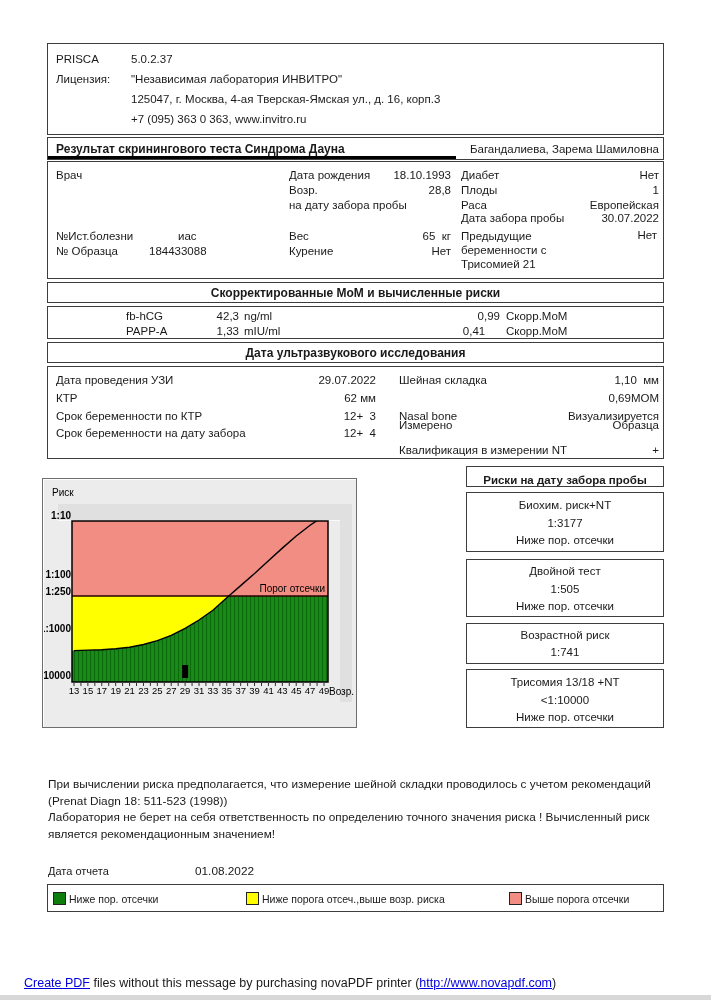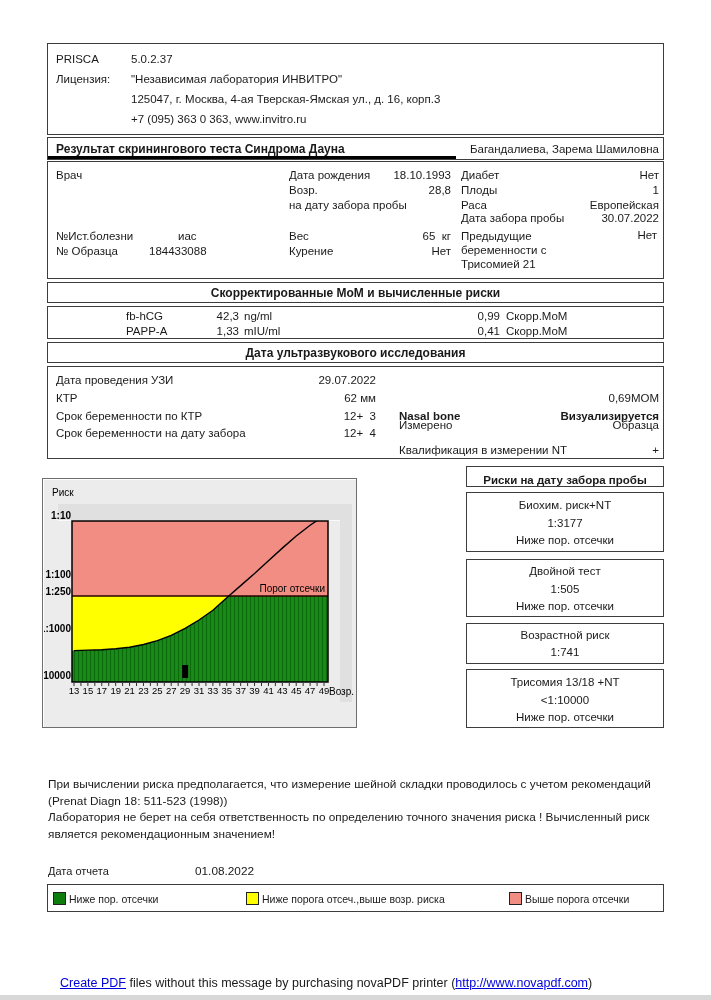--- a/index.html
+++ b/index.html
@@ -28,21 +28,21 @@
   .cx{font-size:9.5px;}
   .cx2{font-size:10px;}
   .cl{font-size:10px;}
   
   .fline{position:absolute;font-size:11.8px;line-height:16.5px;white-space:nowrap;}
   
   .legend-item{position:absolute;top:7px;display:flex;align-items:center;font-size:10.5px;white-space:nowrap;}
   .swatch{width:11px;height:11px;border:1px solid #222;margin-right:3px;display:inline-block;}
   
   .link{color:#0000dd;text-decoration:underline;cursor:pointer;}
-  #novapdf-line{position:absolute;left:24px;top:976px;font-size:12.5px;white-space:nowrap;margin-left:36px;}
+  #novapdf-line{position:absolute;left:24px;top:976px;font-size:12.5px;white-space:nowrap;}
   #bottom-strip{position:absolute;left:0;top:995px;width:711px;height:5px;background:#d8d8d8;}
 </style>
 </head>
 <body>
 
 <div class="box" style="left:47px;top:43px;width:617px;height:92px;">
   <div class="hline" style="left:8px;top:8px;"><span>PRISCA</span></div>
   <div class="hline" style="left:83px;top:8px;"><span>5.0.2.37</span></div>
   <div class="hline" style="left:8px;top:28px;"><span>Лицензия:</span></div>
   <div class="hline" style="left:83px;top:28px;"><span>"Независимая лаборатория ИНВИТРО"</span></div>
@@ -112,21 +112,21 @@
     <span style="position:absolute;left:78px;">fb-hCG</span>
     <span style="position:absolute;left:120px;width:71px;text-align:right;" class="val">42,3</span>
     <span style="position:absolute;left:196px;">ng/ml</span>
     <span style="position:absolute;left:400px;width:52px;text-align:right;" class="val">0,99</span>
     <span style="position:absolute;left:458px;">Скорр.MoM</span>
   </div>
   <div style="position:absolute;left:0;top:18px;width:100%;height:14px;font-size:11.5px;">
     <span style="position:absolute;left:78px;">PAPP-A</span>
     <span style="position:absolute;left:120px;width:71px;text-align:right;" class="val">1,33</span>
     <span style="position:absolute;left:196px;">mIU/ml</span>
-    <span style="position:absolute;left:400px;width:52px;text-align:right;" class="val">0,41</span>
+    <span style="position:absolute;left:400px;width:52px;text-align:center;" class="val">0,41</span>
     <span style="position:absolute;left:458px;">Скорр.MoM</span>
   </div>
 </div>
 
 <div class="box sechdr" style="left:47px;top:342px;width:617px;height:21px;">Дата ультразвукового исследования</div>
 
 <div class="box" style="left:47px;top:366px;width:617px;height:93px;">
   <div class="prow" style="left:8px;top:6px;width:320px;">
     <span>Дата проведения УЗИ</span>
     <span class="val">29.07.2022</span>
@@ -137,25 +137,29 @@
   </div>
   <div class="prow" style="left:8px;top:42px;width:320px;">
     <span>Срок беременности по КТР</span>
     <span class="val">12+  3</span>
   </div>
   <div class="prow" style="left:8px;top:59px;width:320px;">
     <span>Срок беременности на дату забора</span>
     <span class="val">12+  4</span>
   </div>
 
+  <div class="prow" style="left:351px;top:6px;width:260px;">
+    <span>Шейная складка</span>
+    <span class="val">1,10  мм</span>
+  </div>
   <div class="prow" style="left:351px;top:24px;width:260px;">
     <span></span>
     <span class="val">0,69MOM</span>
   </div>
-  <div class="prow" style="left:351px;top:42px;width:260px;font-weight:bold;">
+  <div class="prow" style="left:351px;top:42px;width:260px;">
     <span>Nasal bone</span>
     <span class="val">Визуализируется</span>
   </div>
   <div class="prow" style="left:351px;top:51px;width:260px;">
     <span>Измерено</span>
     <span class="val">Образца</span>
   </div>
   <div class="prow" style="left:351px;top:76px;width:260px;">
     <span>Квалификация в измерении NT</span>
     <span class="val">+</span>

